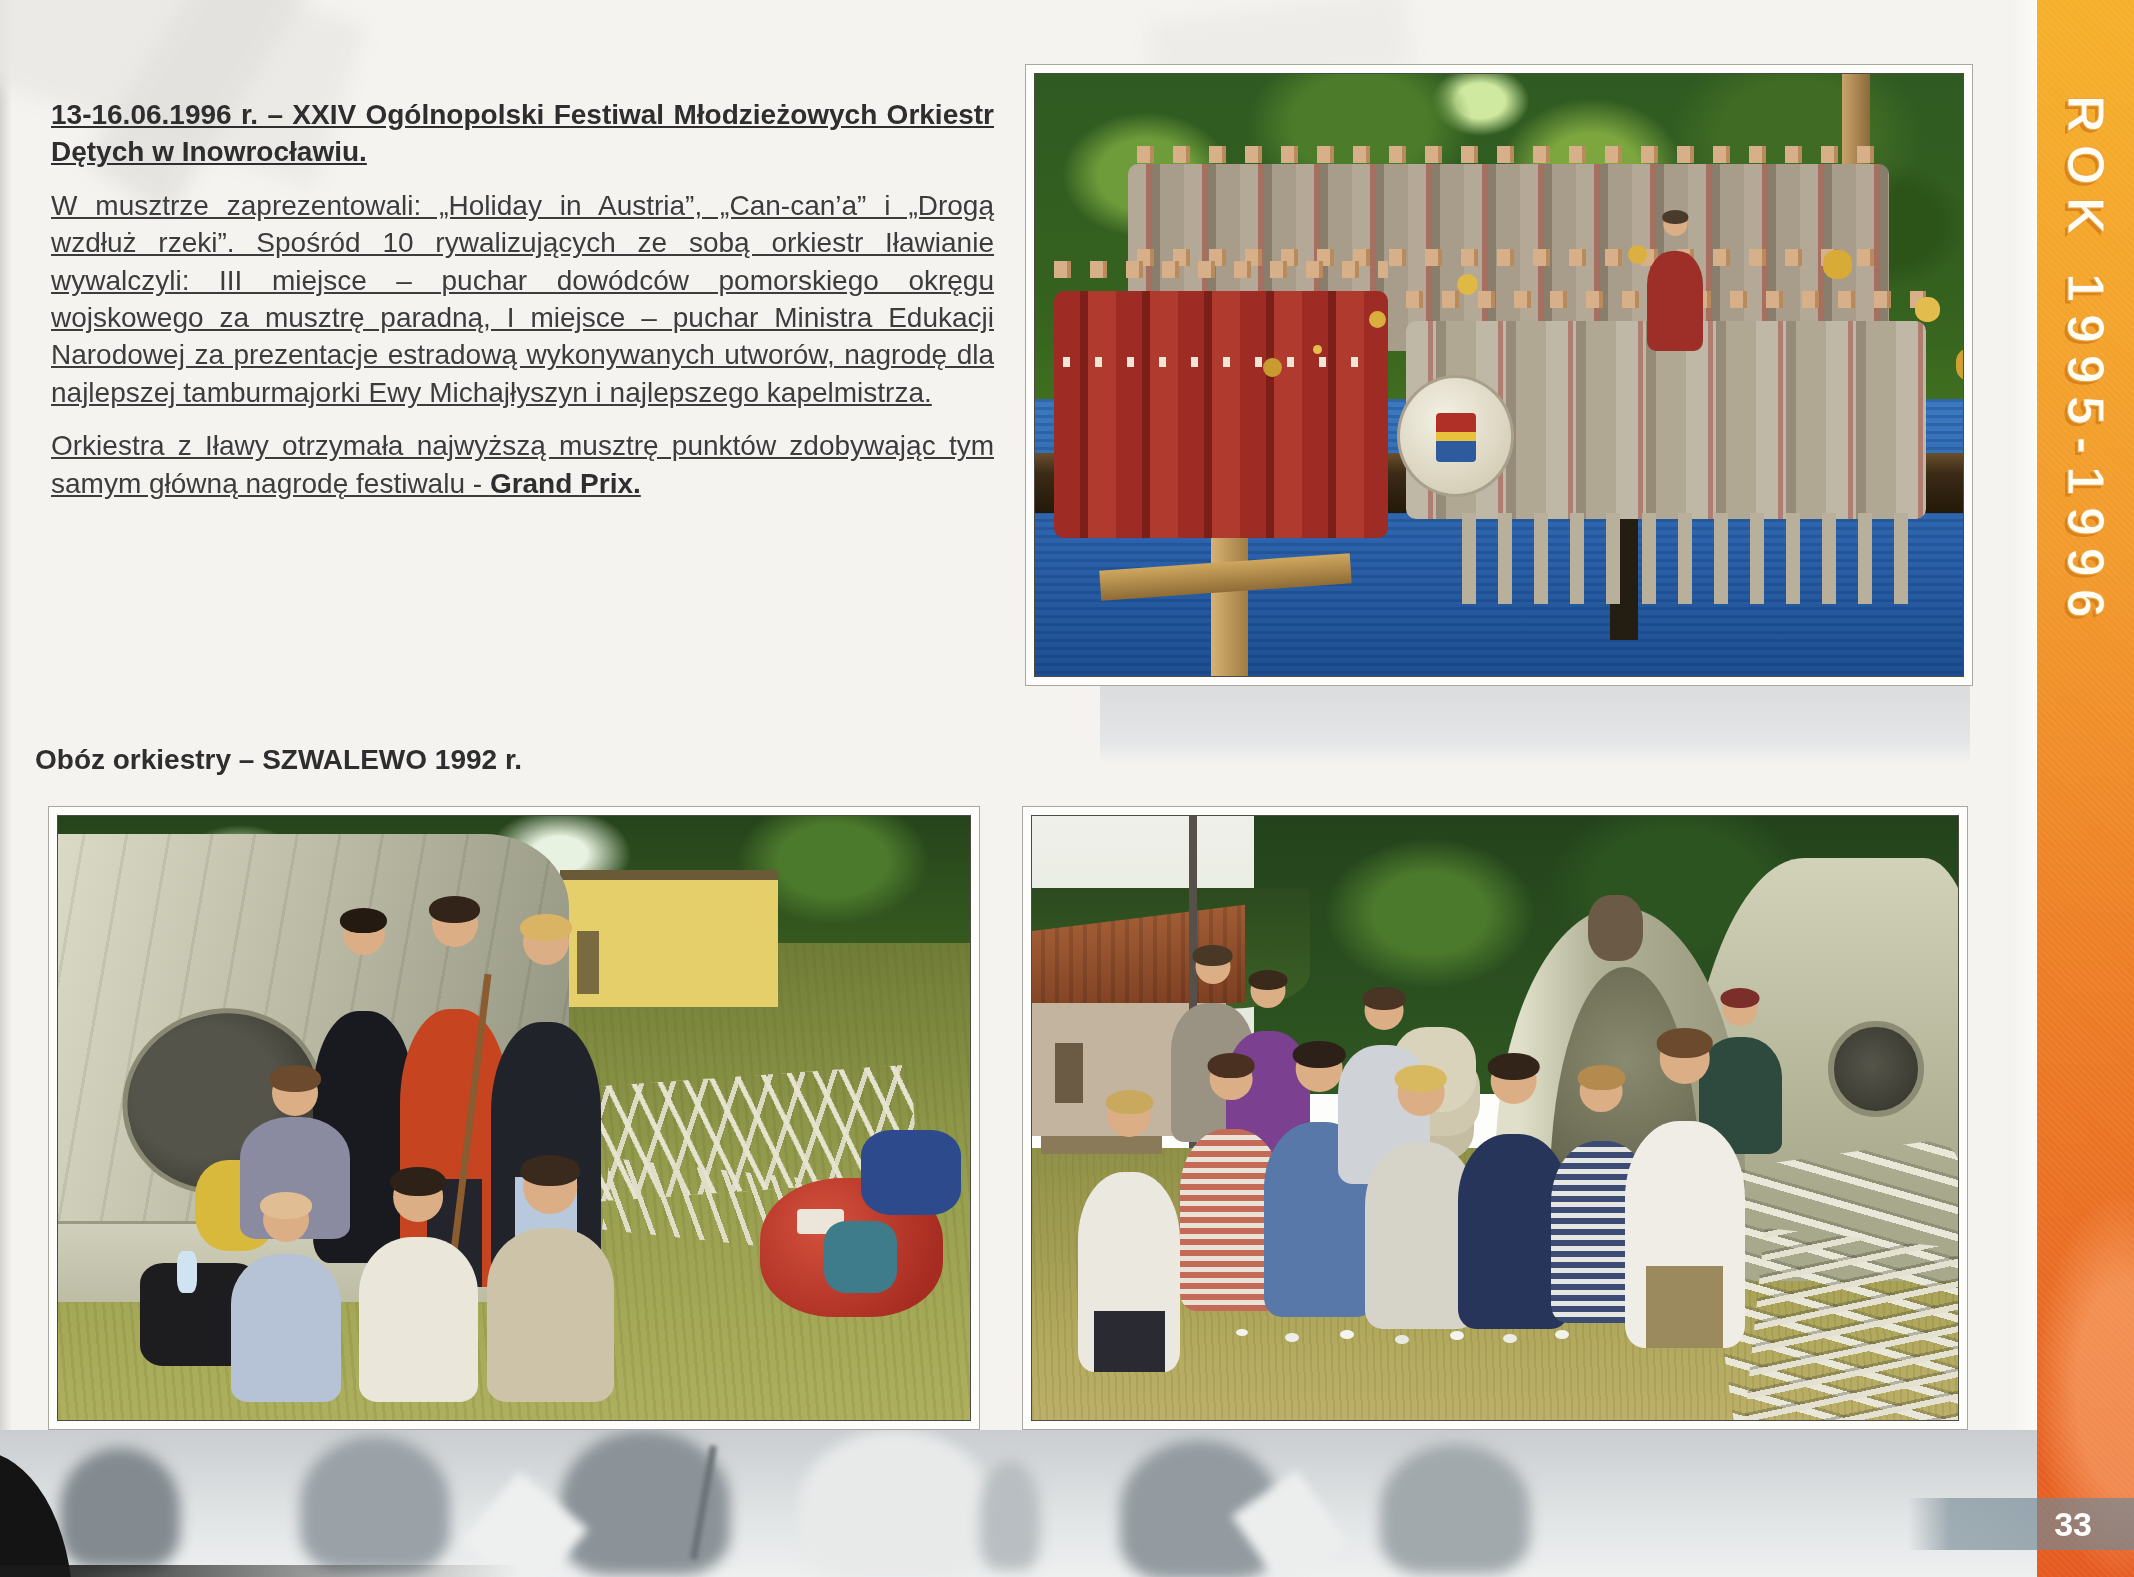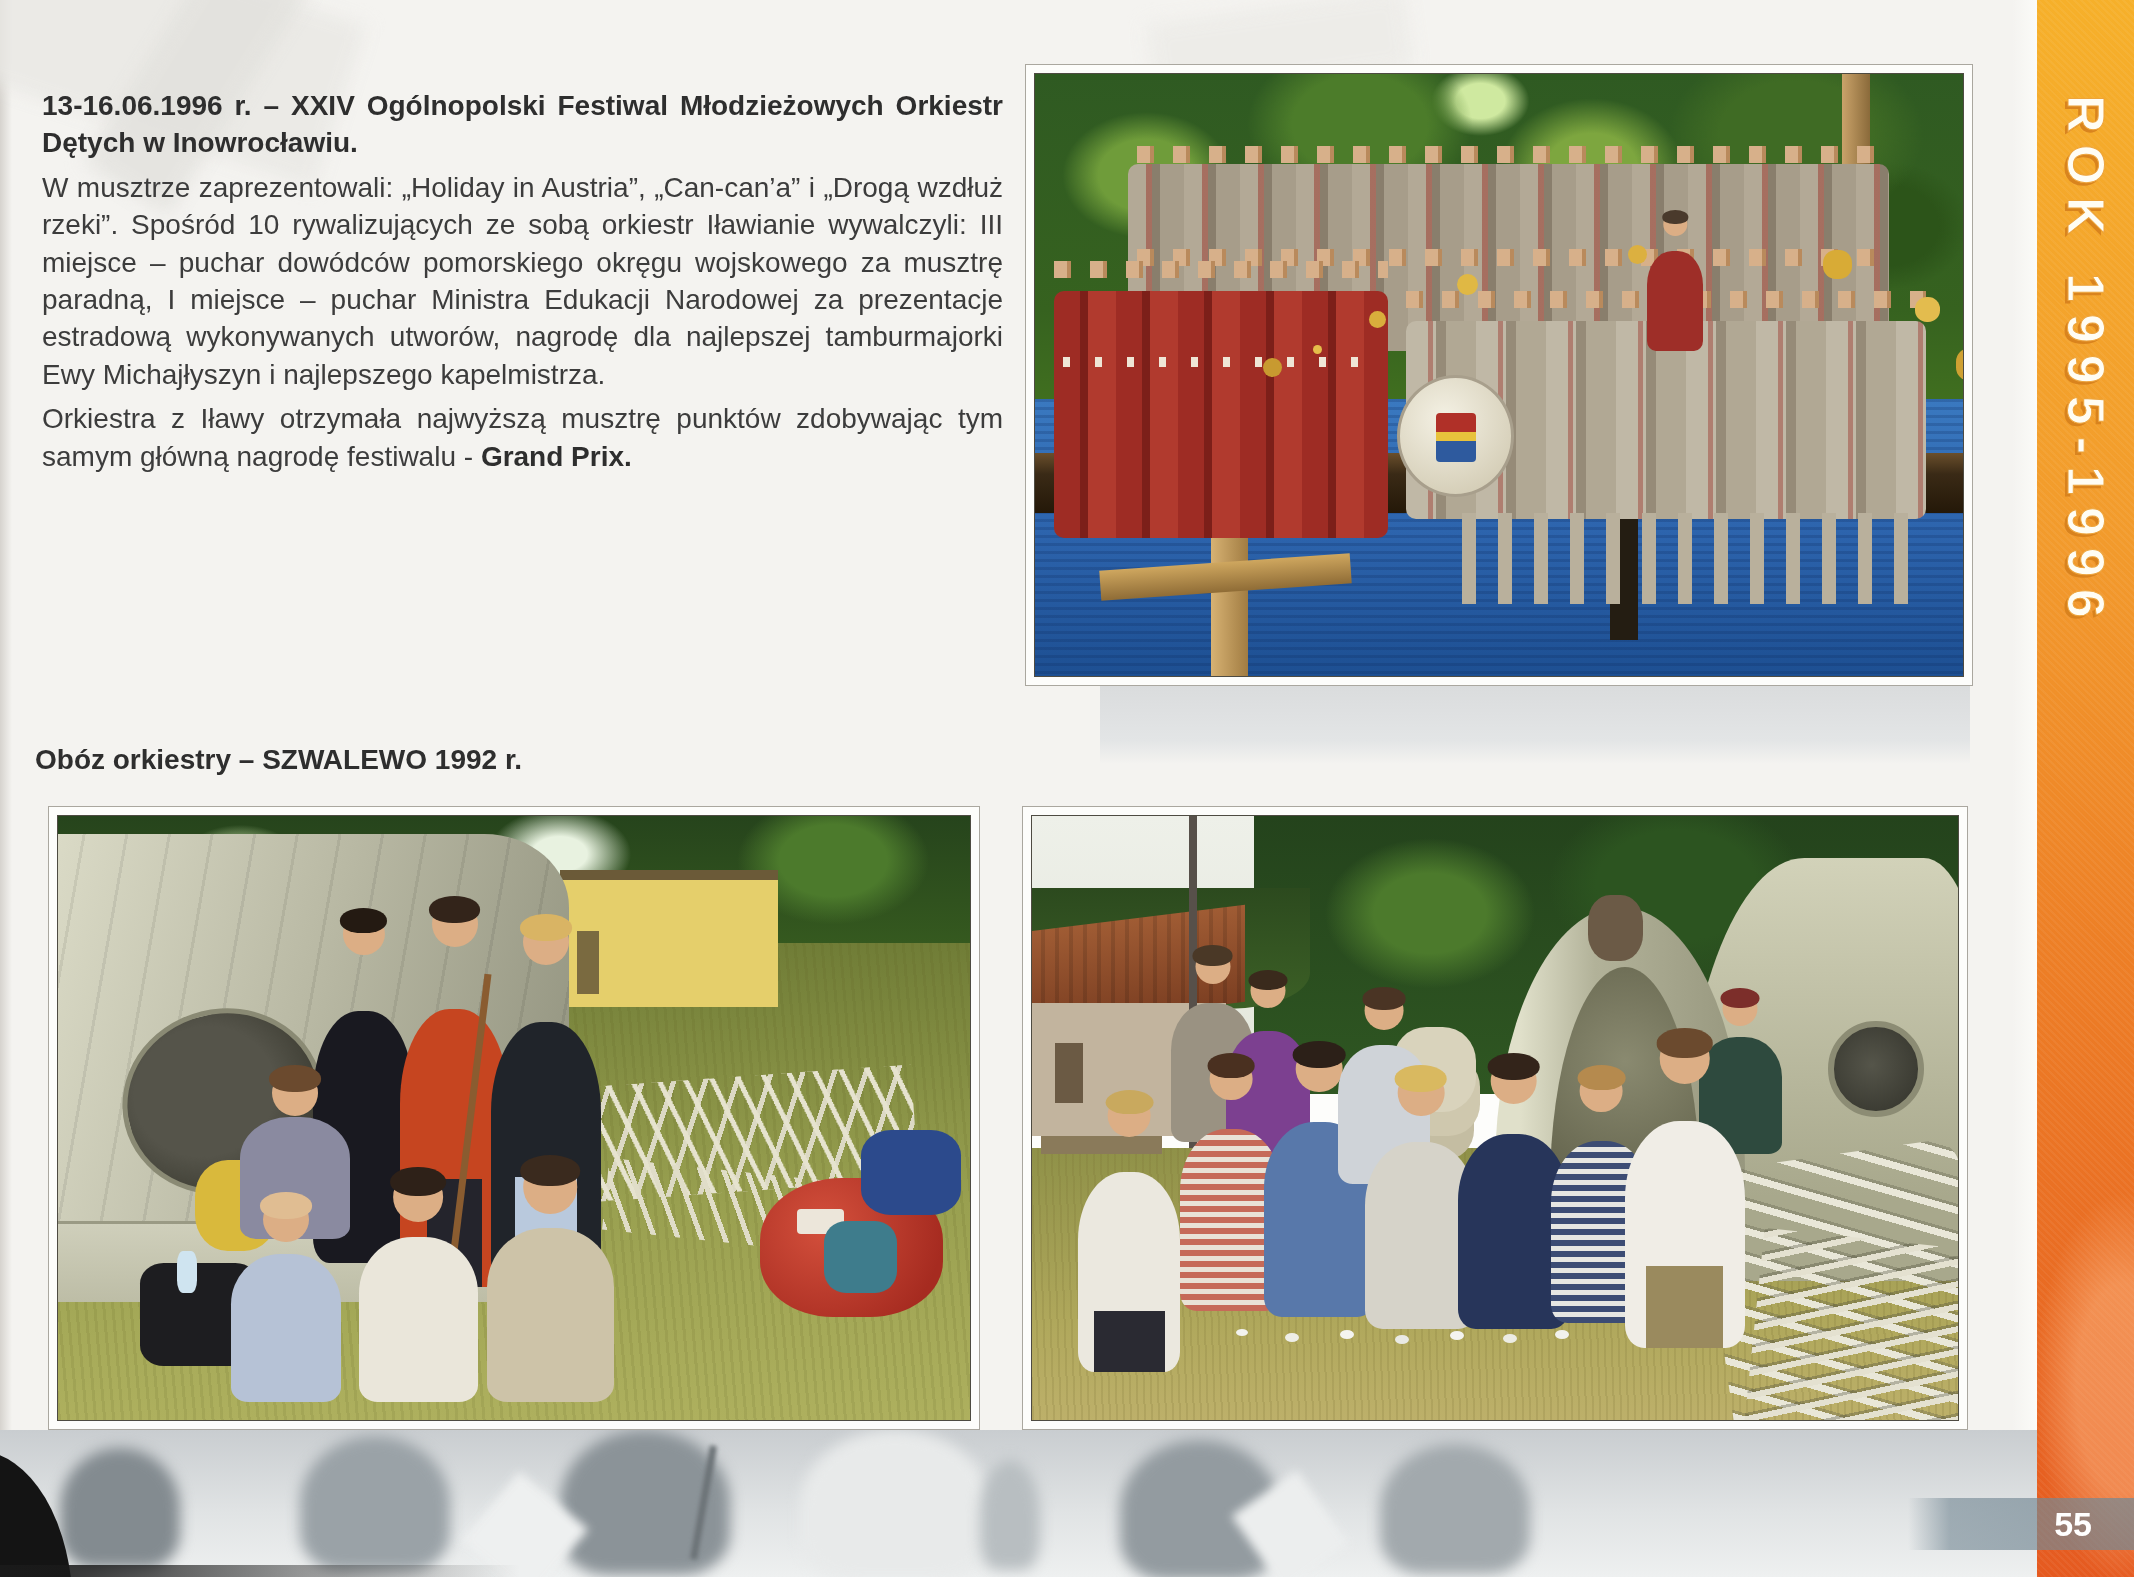--- a/index.html
+++ b/index.html
@@ -10,21 +10,21 @@
   
   .edge-left{left:0;top:0;bottom:0;width:12px;background:linear-gradient(90deg,#d6d3ce,rgba(214,211,206,0));}
   .ghost{filter:blur(10px);opacity:.8;}
   .g1{left:-50px;top:-40px;width:400px;height:170px;background:#e9e8e4;transform:rotate(18deg);}
   .g2{left:150px;top:-70px;width:100px;height:280px;background:#e2e1dd;transform:rotate(32deg);}
   .g3{left:1150px;top:6px;width:260px;height:80px;background:#ecebe7;transform:rotate(-8deg);}
 
   
   .text-col{left:35px;top:80px;width:975px;color:#3c3c3c;font-size:28px;line-height:37.4px;
             text-align:justify;}
-  .text-col p{margin:7px;}
+  .text-col p{margin:16px;text-decoration:underline;}
   .text-col .hd{font-weight:bold;color:#2e2e2e;}
   .text-col b{color:#2e2e2e;}
   .subhead{left:35px;top:744px;font-size:28px;font-weight:bold;color:#2e2e2e;}
 
   
   .photo{background:#fdfdfb;border:1px solid #aaa79f;padding:9px;box-sizing:border-box;z-index:2;}
   .scene{position:relative;width:100%;height:100%;overflow:hidden;outline:1px solid #4e4b42;}
   .shadowA{left:1100px;top:686px;width:870px;height:78px;z-index:1;
            background:linear-gradient(180deg,#dadcdd,#e3e5e6 70%,rgba(227,229,230,0));}
 
@@ -386,16 +386,16 @@
     <div class="bb bb7"></div>
     <div class="bb bb5"></div>
     <div class="bb bb6"></div>
     <div class="abs bb-w1"></div>
     <div class="abs bb-w2"></div>
   </div>
   <div class="abs corner-curl"></div>
   <div class="abs bottom-dark"></div>
 
   <div class="abs pagenum-band">
-    <span class="pagenum">55</span>
+    <span class="pagenum">33</span>
   </div>
 
 </div>
 
 </body></html>

